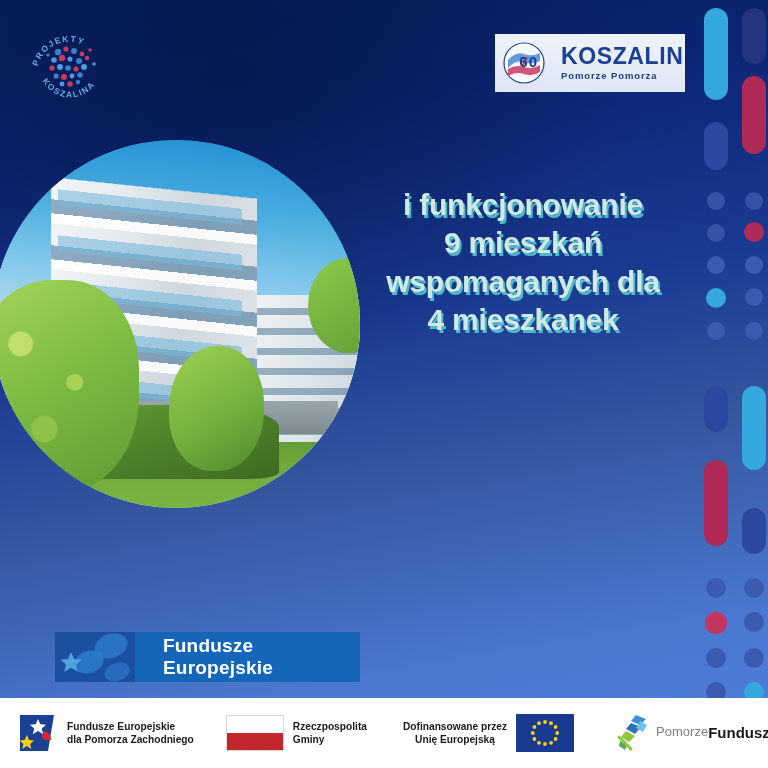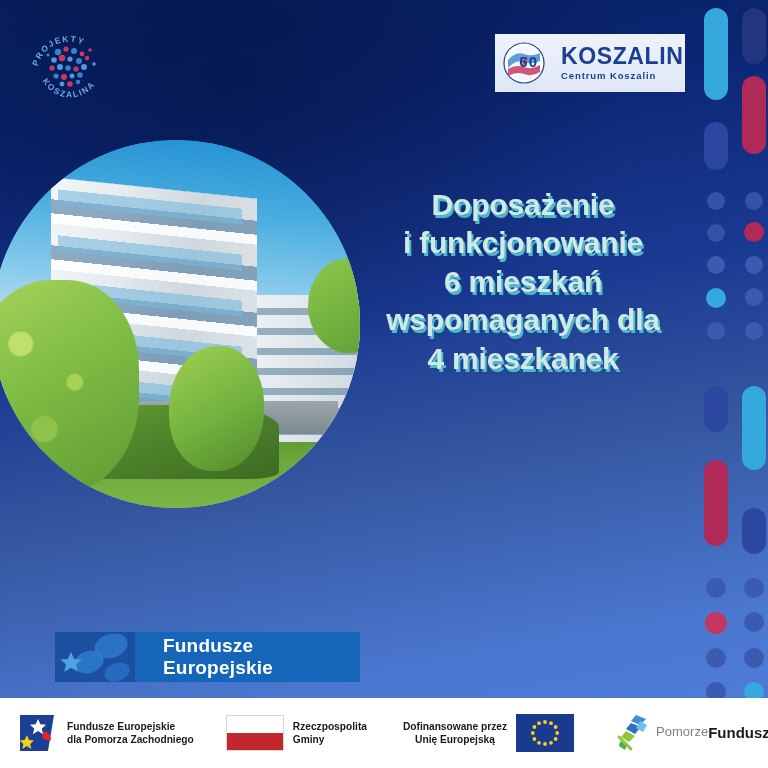--- a/index.html
+++ b/index.html
@@ -228,43 +228,42 @@
         <circle cx="21" cy="21" r="17" fill="#f3f7fd"></circle>
         <path d="M5 18 q8 -9 16 -6 q8 3 16 -1 l0 8 q-8 4 -16 1 q-8 -3 -16 6 z" fill="#2f7fd0" opacity=".75"></path>
         <path d="M5 27 q8 -5 16 -2 q8 3 16 -2 l0 7 q-8 5 -16 2 q-8 -3 -16 2 z" fill="#c9395f" opacity=".85"></path>
         <text x="21" y="25" text-anchor="middle" font-family="Liberation Sans, sans-serif" font-size="15" font-weight="bold" fill="#c9395f">7</text>
         <text x="21" y="25" text-anchor="middle" font-family="Liberation Sans, sans-serif" font-size="15" font-weight="bold" fill="#1b3f92" dx="9">0</text>
         <text x="21" y="25" text-anchor="middle" font-family="Liberation Sans, sans-serif" font-size="15" font-weight="bold" fill="#1b3f92" dx="-0.5">6</text>
       </svg>
     </div>
     <div class="kosz-words">
       <div class="kosz-title">KOSZALIN</div>
-      <div class="kosz-sub">Centrum Koszalin</div>
+      <div class="kosz-sub">Pomorze Pomorza</div>
     </div>
   </div>
 
   <div class="photo-wrap">
     <div class="photo">
       <div class="ph-sky"></div>
       <div class="ph-ground"></div>
       <div class="ph-bld-far"></div>
       <div class="ph-bld-main"></div>
       <div class="ph-glass"></div>
       <div class="ph-wall"></div>
       <div class="ph-hedge"></div>
       <div class="ph-tree-r"></div>
       <div class="ph-tree-m"></div>
       <div class="ph-tree-l"></div>
     </div>
   </div>
 
   <div class="headline">
-    <span class="ln">Doposażenie</span>
     <span class="ln">i funkcjonowanie</span>
-    <span class="ln">6 mieszkań</span>
+    <span class="ln">9 mieszkań</span>
     <span class="ln">wspomaganych dla</span>
     <span class="ln">4 mieszkanek</span>
   </div>
 
   <div class="decor" id="decor">
       <i style="left: 14px; top: 8px; width: 24px; height: 92px; background: rgb(53, 168, 221);"></i>
       <i style="left: 52px; top: 8px; width: 24px; height: 56px; background: rgb(35, 53, 127);"></i>
       <i style="left: 52px; top: 76px; width: 24px; height: 78px; background: rgb(176, 42, 87);"></i>
       <i style="left: 14px; top: 122px; width: 24px; height: 48px; background: rgb(44, 71, 160);"></i>
       <i style="left: 17px; top: 192px; width: 18px; height: 18px; background: rgb(52, 82, 166);"></i>

